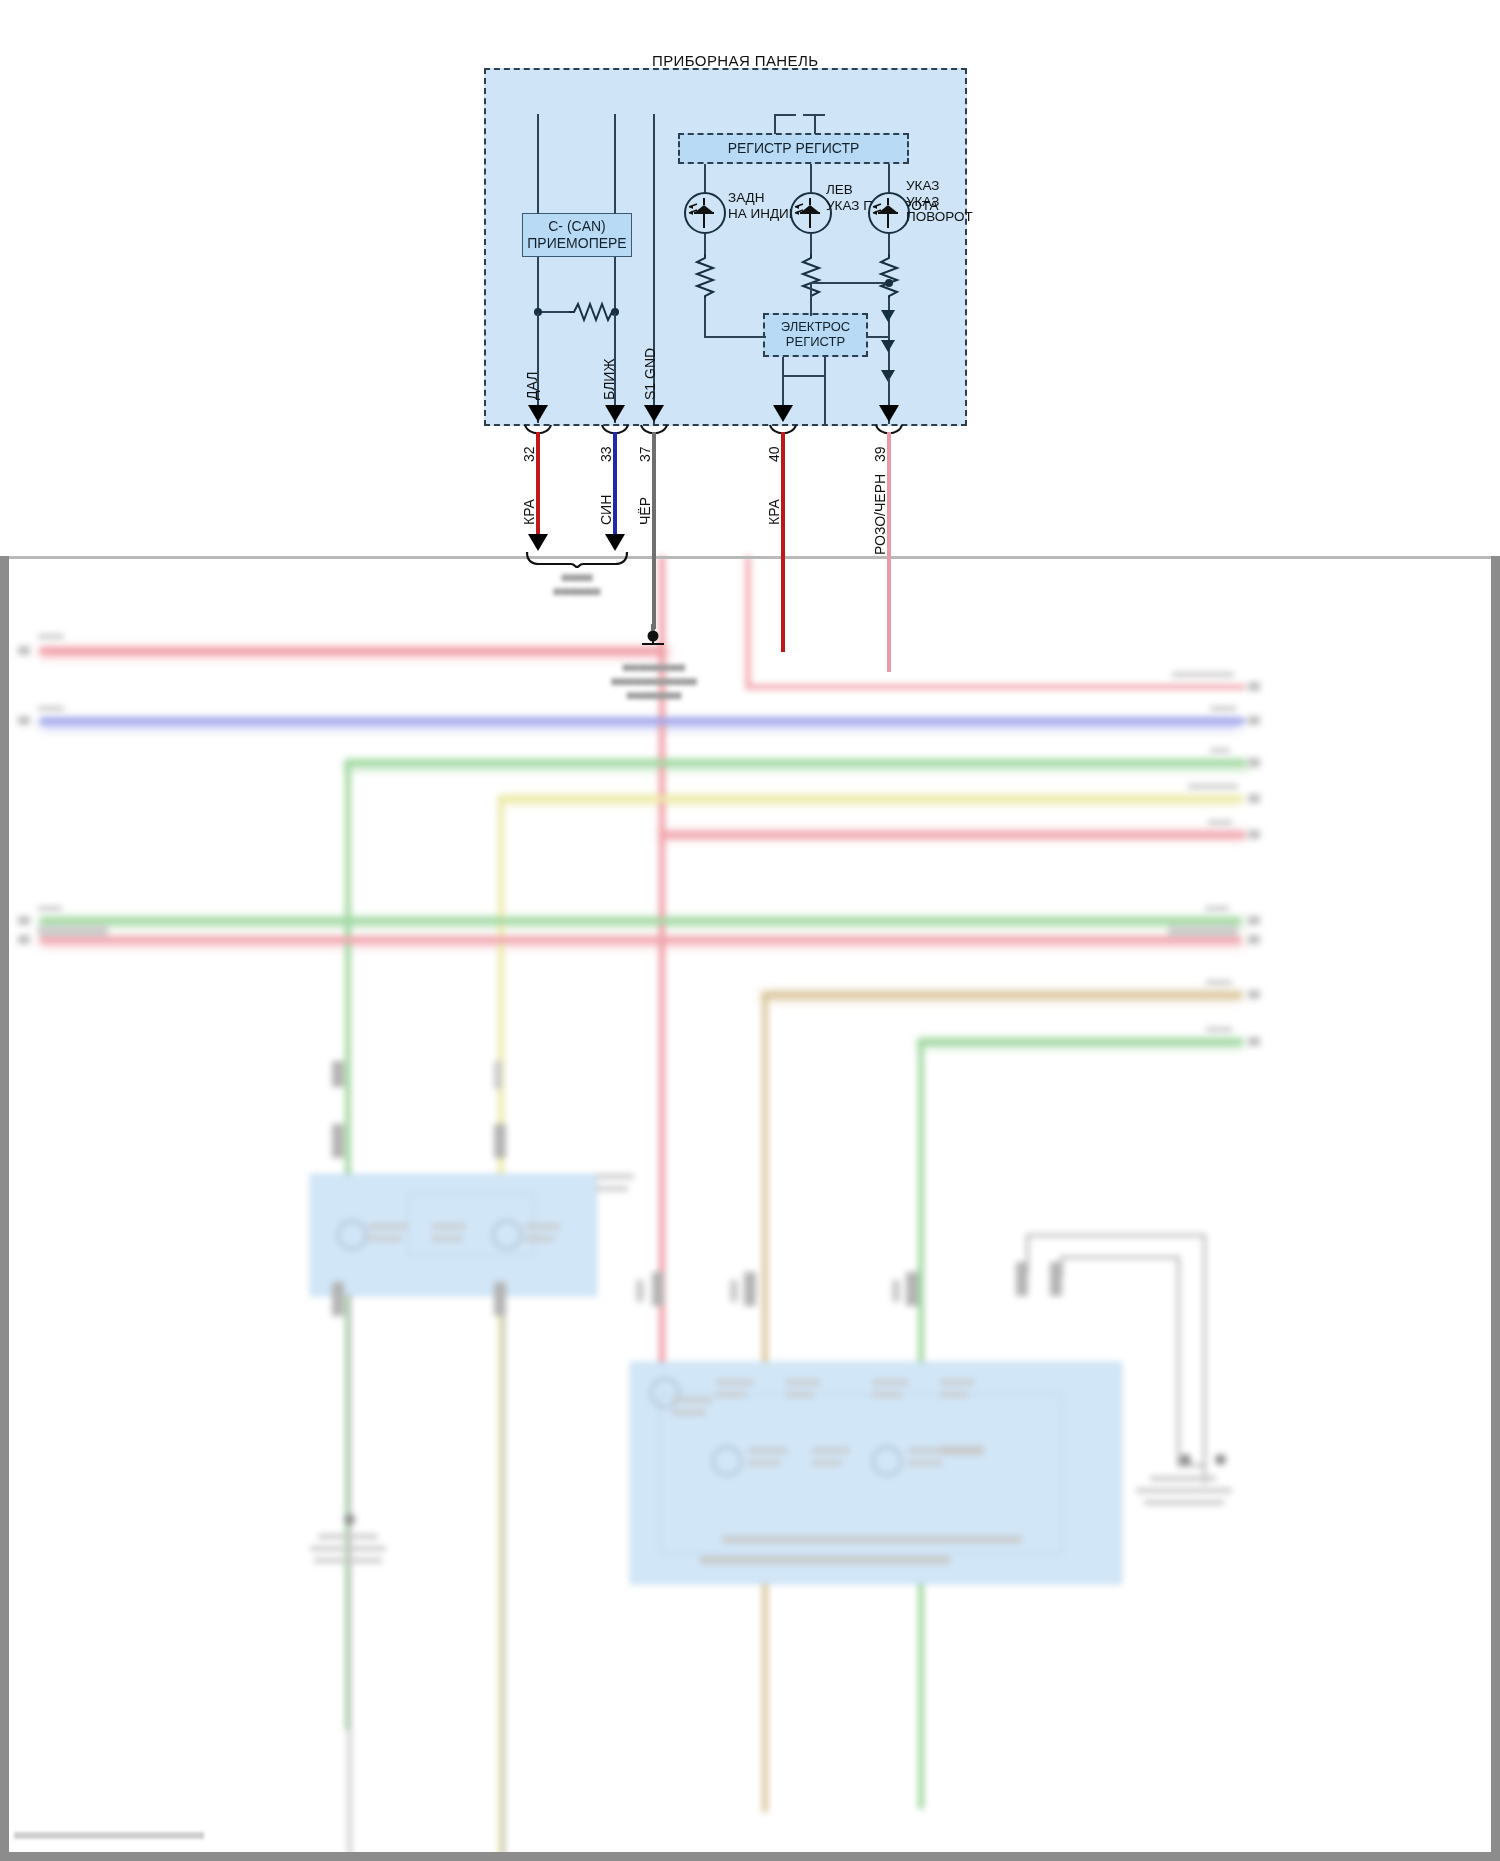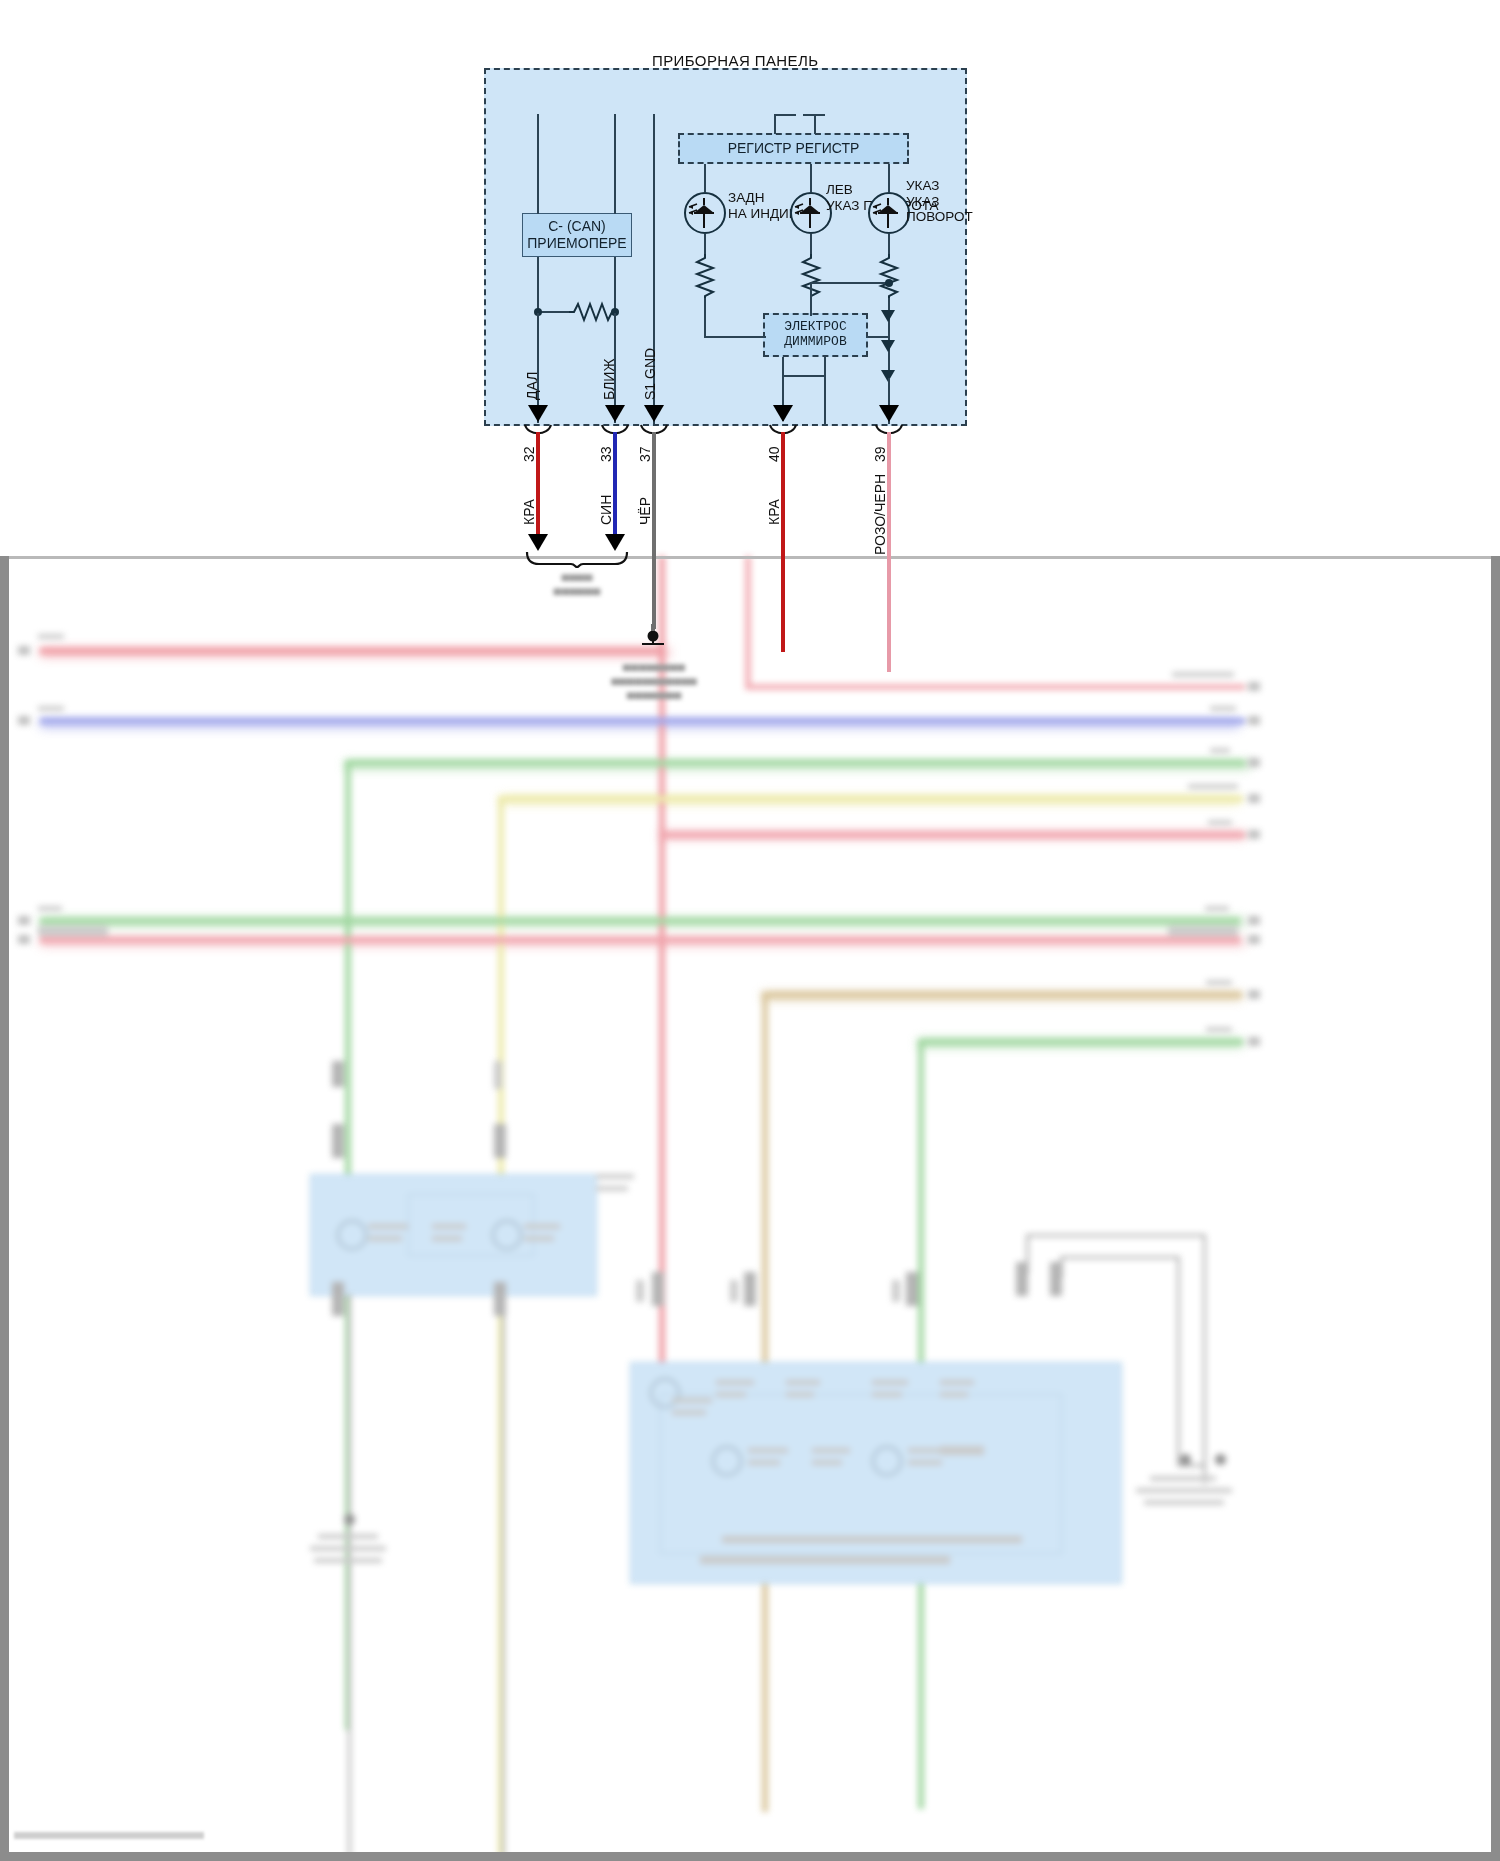--- a/index.html
+++ b/index.html
@@ -29,21 +29,21 @@
     background:#cfe5f7;border:2px dashed #2b3f4e;box-sizing:border-box;
   }
   
   .blk{
     position:absolute;background:#b9daf4;border:2px dashed #2b3f4e;
     box-sizing:border-box;display:flex;align-items:center;justify-content:center;
     font-size:14px;color:#12212c;text-align:center;line-height:1.15;
   }
   .blk.mcu{left:516px;top:82px;width:423px;height:33px;}
   .blk.shift{left:678px;top:133px;width:231px;height:31px;}
-  .blk.dim{left:763px;top:313px;width:105px;height:44px;font-size:13px;font-family:Liberation Mono, monospace;}
+  .blk.dim{left:763px;top:313px;width:105px;height:44px;font-size:13px;}
 
   
   .blk-solid{
     position:absolute;background:#b9daf4;border:1.6px solid #3a5a74;
     box-sizing:border-box;display:flex;align-items:center;justify-content:center;
     font-size:14px;color:#12212c;text-align:center;line-height:1.2;
   }
   .blk-solid.can{left:522px;top:213px;width:110px;height:44px;}
 
   
@@ -296,21 +296,21 @@
     <div class="blk-solid can">
       <div>
         <div>C- (CAN)</div>
         <div>ПРИЕМОПЕРЕ</div>
       </div>
     </div>
 
     <div class="blk dim">
       <div>
         <div>ЭЛЕКТРОС</div>
-        <div>ДИММИРОВ</div>
+        <div>РЕГИСТР</div>
       </div>
     </div>
 
     <div class="w wv" style="left:537px;top:114px;height:100px;"></div>
     <div class="w wv" style="left:614px;top:114px;height:100px;"></div>
     <div class="w wv" style="left:653px;top:114px;height:310px;"></div>
 
     <div class="w wv" style="left:537px;top:257px;height:166px;"></div>
     <div class="w wv" style="left:614px;top:257px;height:166px;"></div>
 

